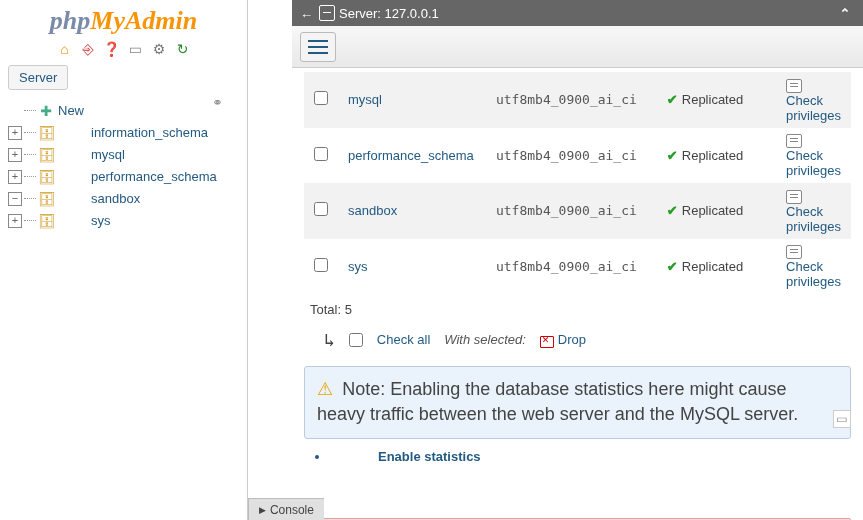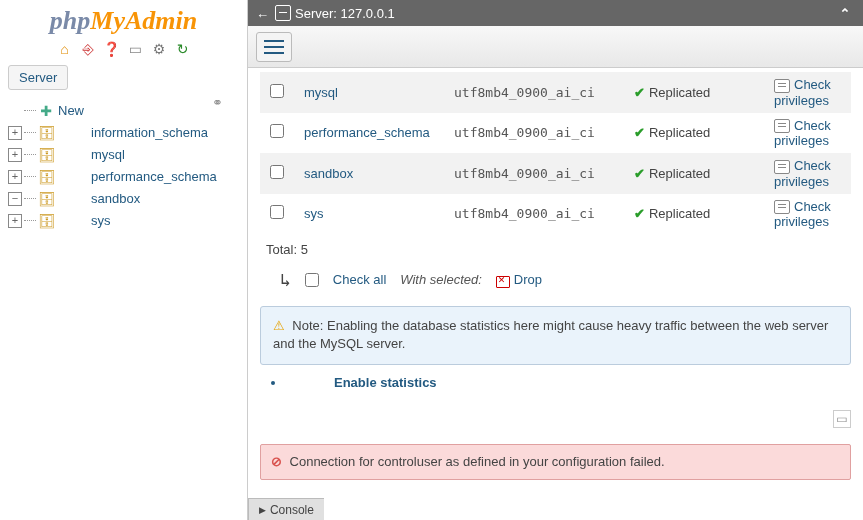--- a/index.html
+++ b/index.html
@@ -1,17 +1,17 @@
 <!DOCTYPE html>
 <html><head>
 <meta charset="utf-8">
 <style>
   * { box-sizing: border-box; margin: 0; padding: 0; }
   body { font-family: sans-serif; font-size: 13px; color: #444; background: #fff; width: 863px; height: 520px; overflow: hidden; position: relative; }
-  .container { display: flex; height: 100%; }
+  .container { display: flex; height: 100%; gap: 44px; }
 
   
   .sidebar { width: 248px; height: 100%; border-right: 1px solid #ccc; position: relative; background:#fff;}
   .logo { text-align: center; padding: 6px 0 2px; font-size: 26px; font-weight: bold; font-style: italic; font-family: Georgia, serif;}
   .logo .php { color: #7a8aa8; }
   .logo .my  { color: #f89406; }
   .logo .admin{ color: #f89406; }
   .icon-row { text-align: center; padding: 2px 0 6px; }
   .icon-row span { display:inline-block; width:16px; height:16px; margin:0 2px; vertical-align:middle; font-size:14px; line-height:16px;}
   .tabs { display:flex; padding:2px 8px; gap:4px;}
@@ -58,21 +58,21 @@
   .total { font-weight:normal; padding:8px 6px; }
   .bulk { display:flex; align-items:center; gap:14px; padding:4px 6px 10px 20px;}
   .bulk .arrow { font-size:18px; font-family:monospace;}
   .bulk label{ color:#235a81; cursor:pointer;}
   .bulk .withsel{ font-style:italic; color:#555;}
   .bulk .dropbtn{ color:#235a81; cursor:pointer;}
   .dropicon{ display:inline-block;width:14px;height:14px;vertical-align:middle;margin-right:4px;position:relative;}
   .dropicon::before{content:"";position:absolute;width:12px;height:10px;border:1px solid #c00;border-radius:1px;top:2px;}
   .dropicon::after{content:"✕";position:absolute;color:#c00;font-size:9px;left:2px;top:1px;}
 
-  .note { border:1px solid #bcd; background:#eaf3fb; padding:10px 12px; border-radius:3px; margin:6px 0 10px; font-size:13px; line-height:1.4;}
+  .note { border:1px solid #bcd; background:#eaf3fb; padding:10px 12px; border-radius:3px; margin:6px 0 10px; font-size:18px; line-height:1.4;}
   .note .warn-ic{ color:#e6a100; margin-right:4px;}
   .enable-link{ padding:0 0 0 26px; }
   .enable-link li{ color:#235a81; font-weight:bold; cursor:pointer; list-style:disc;padding-left:48px;}
 
   .pgsettings-icon{ position:absolute; right:12px; top:342px; width:18px;height:18px;border:1px solid #ccc;background:#fff;cursor:pointer;font-size:12px;line-height:16px;text-align:center;color:#888;}
 
   .errbox { margin:4px 0; border:1px solid #e0a0a0; background:#fbdada; padding:8px 10px; border-radius:2px; font-size:13px; line-height:1.4;}
   .errbox .err-ic{ color:#d9534f; font-weight:bold; margin-right:4px;}
   .errbox .sel { background:#2f6ab5; color:#fff;}
 

